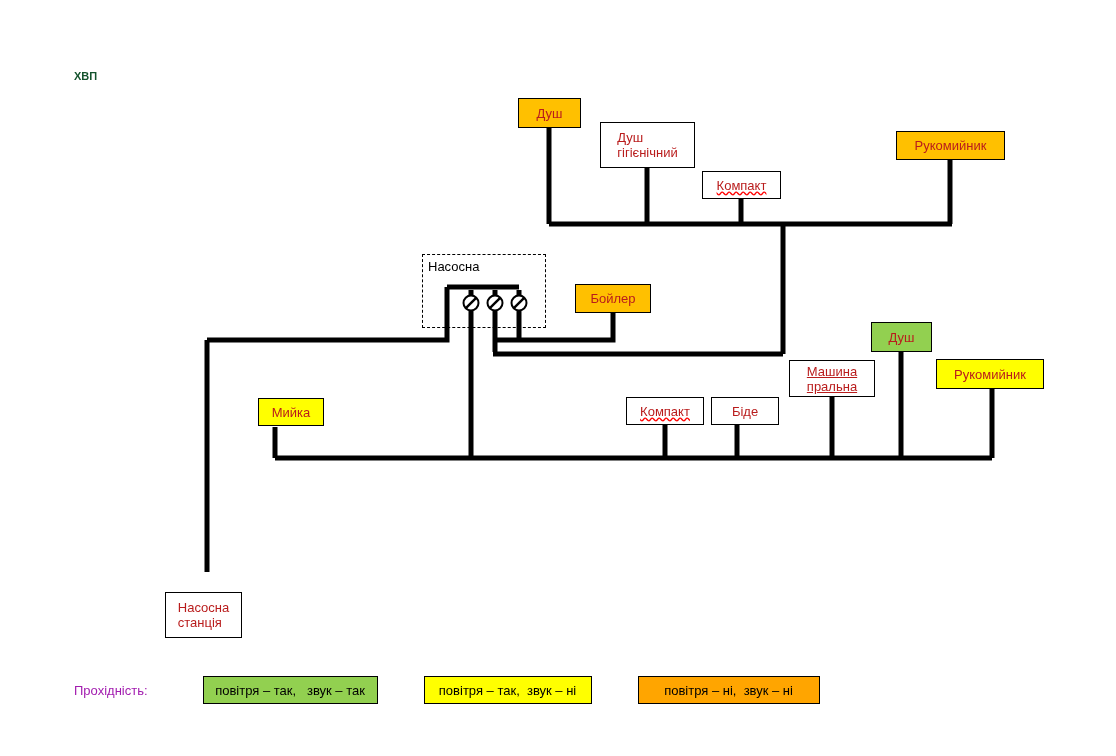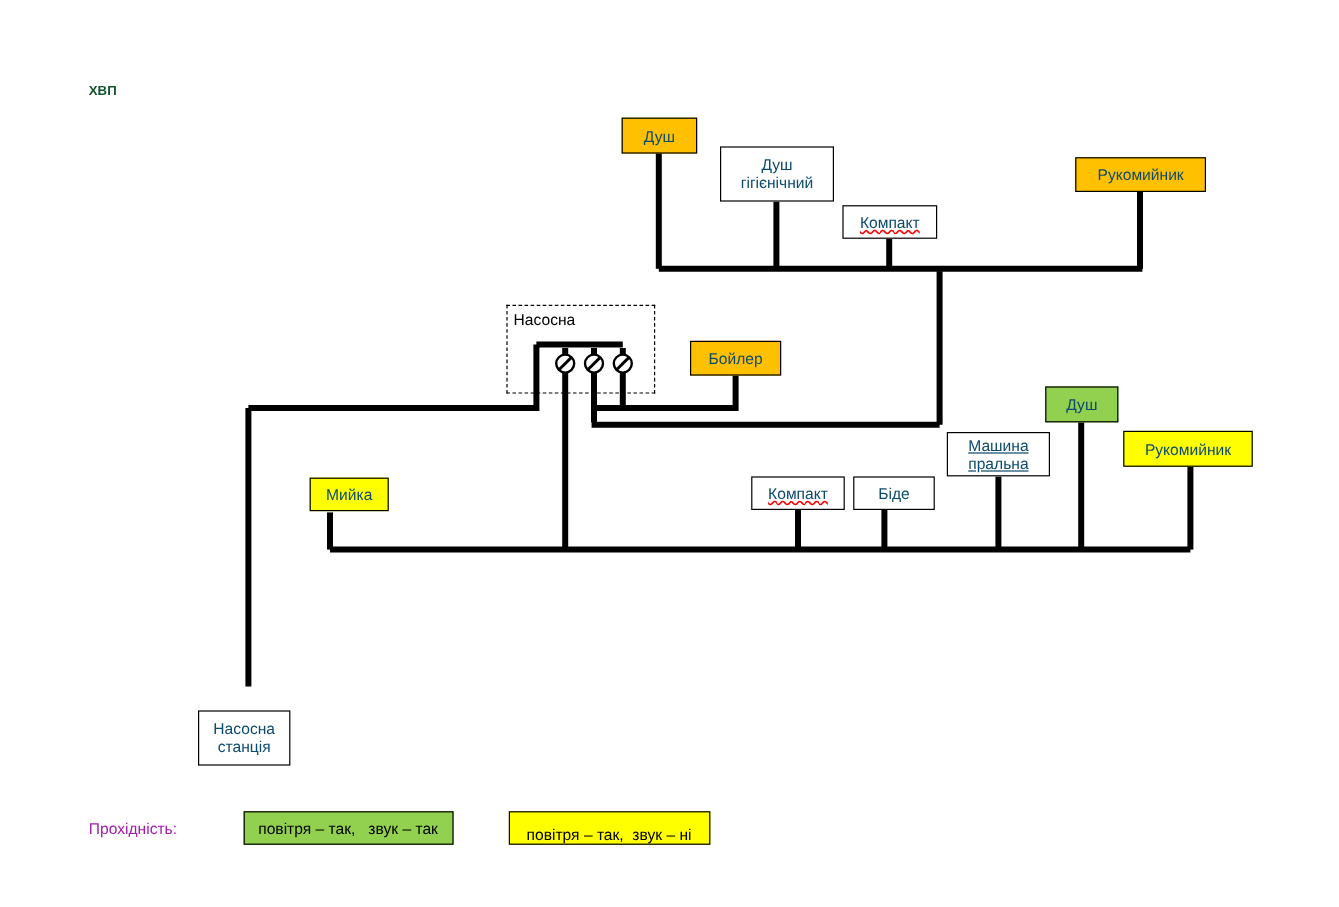--- a/index.html
+++ b/index.html
@@ -24,24 +24,24 @@
     width: 1116px;
     height: 756px;
   }
   .node {
     position: absolute;
     box-sizing: border-box;
     border: 1px solid #000000;
     display: flex;
     align-items: center;
     justify-content: center;
-    text-align: center;
+    text-align: left;
     font-size: 13px;
     line-height: 15px;
-    color: #0c4a6e;
+    color: #b91c1c;
     z-index: 5;
     padding: 13px 4px;
   }
   .node.white  { background: #ffffff; }
   .node.orange { background: #ffc000; }
   .node.yellow { background: #ffff00; }
   .node.green  { background: #92d050; }
 
   .node .lbl { display: block; white-space: pre-line; }
 
@@ -233,18 +233,21 @@
   <div class="node white" style="left:165px; top:572px; width:77px; height:46px;margin-top:20px;">
     <span class="lbl">Насосна
 станція</span>
   </div>
 
   <div id="legend">
     <div id="legend-label">Прохідність:</div>
     <div class="legend-chip green" style="width:175px;">
       <span>повітря – так,   звук – так</span>
     </div>
-    <div class="legend-chip yellow" style="width:168px;align-items:flex-end;">
+    <div class="legend-chip yellow" style="width:168px;">
       <span>повітря – так,  звук – ні</span>
     </div>
+    <div class="legend-chip orange" style="width:182px;">
+      <span>повітря – ні,  звук – ні</span>
+    </div>
   </div>
 
 </div>
 
 </body></html>

